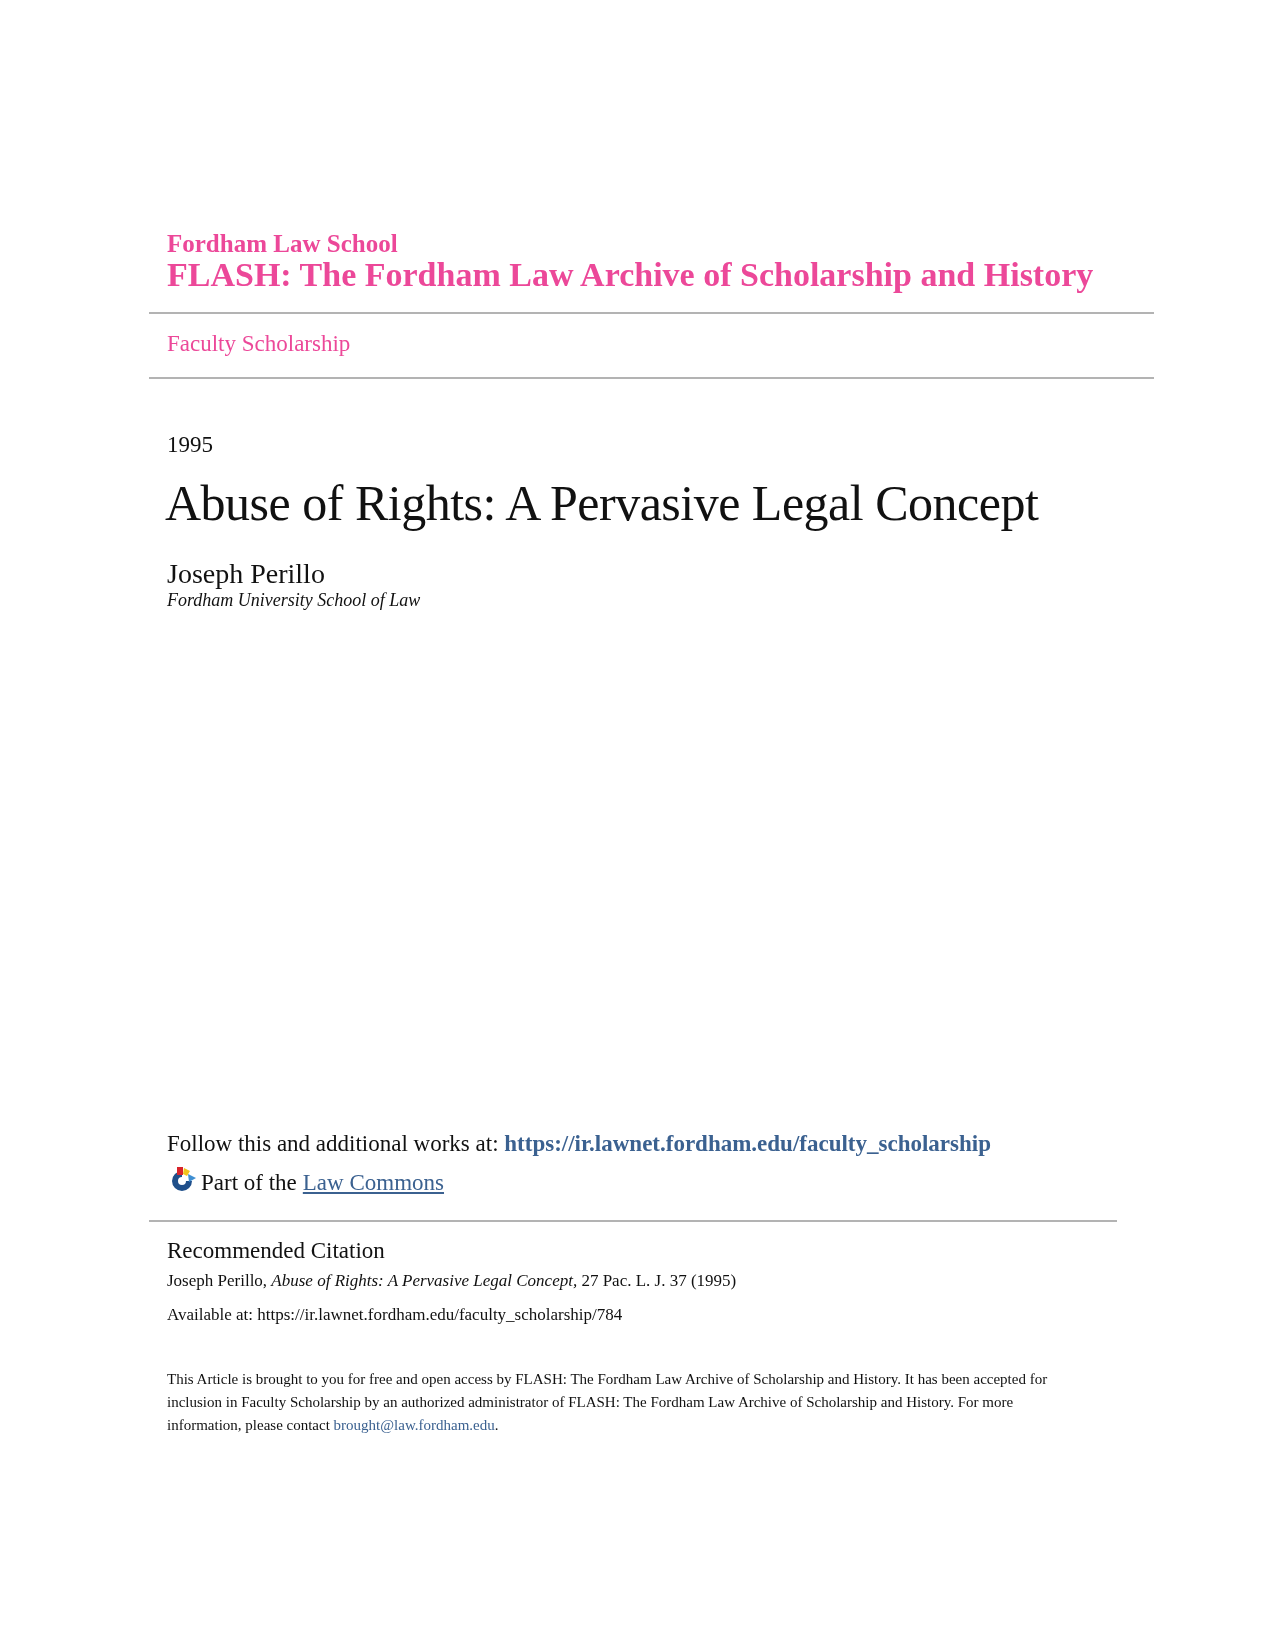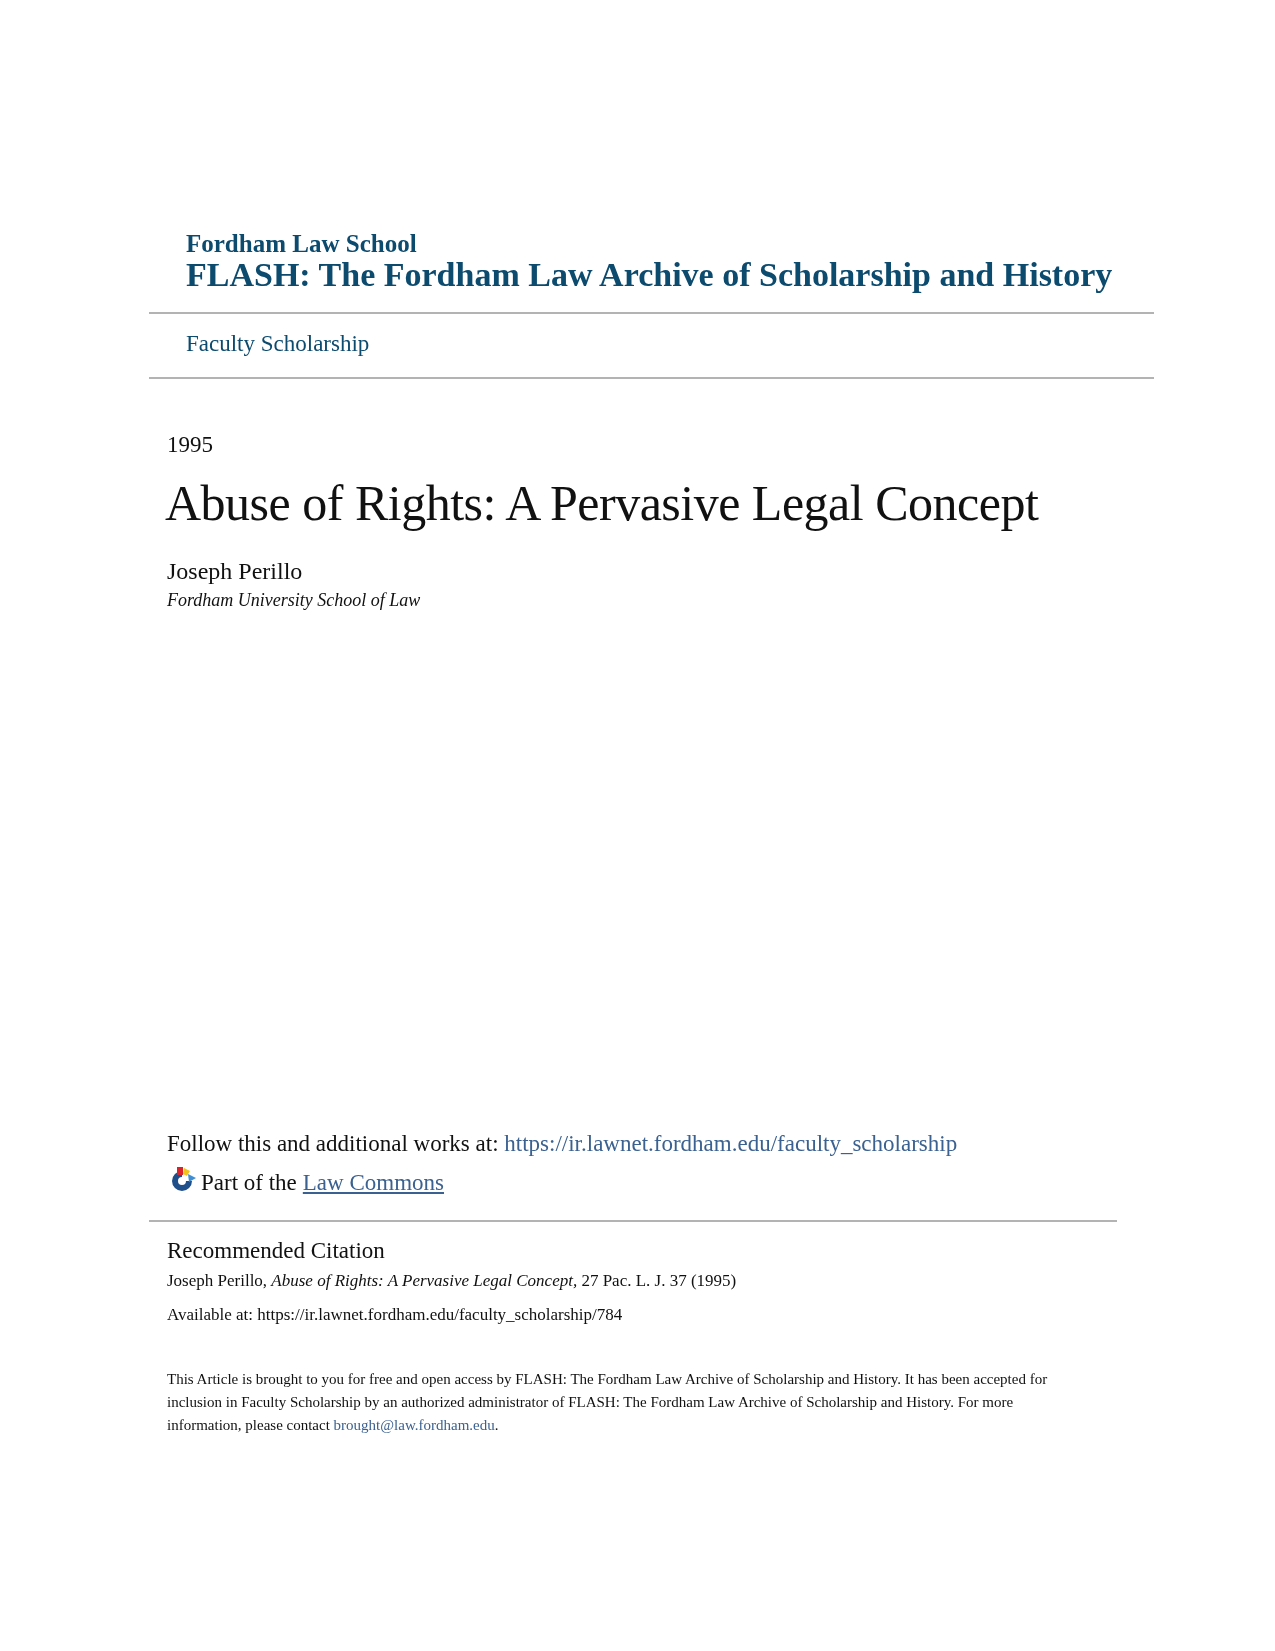--- a/index.html
+++ b/index.html
@@ -1,32 +1,32 @@
 <!DOCTYPE html>
 <html><head>
 <meta charset="utf-8">
 <style>
   html, body { margin: 0; padding: 0; background: #ffffff; }
   body { width: 1275px; height: 1651px; position: relative; overflow: hidden;
          font-family: "Liberation Serif", "DejaVu Serif", serif; color: #111; }
   .abs { position: absolute; white-space: nowrap; }
-  .blue { color: #0c4a6e; margin-left: 19px; }
+  .blue { color: #ec4899; }
   .rule { position: absolute; height: 2px; background: #b3b3b3; }
   #inst { left: 167px; top: 230px; font-size: 25px; font-weight: bold; }
   #repo { left: 167px; top: 256px; font-size: 34px; font-weight: bold; }
   #rule1 { left: 149px; top: 312px; width: 1005px; }
   #coll { left: 167px; top: 331px; font-size: 23px; }
   #rule2 { left: 149px; top: 377px; width: 1005px; }
   #year { left: 167px; top: 432px; font-size: 23px; }
   #title { left: 165px; top: 474px; font-size: 50px; letter-spacing: -0.5px; }
-  #author { left: 167px; top: 558px; font-size: 24px; }
+  #author { left: 167px; top: 558px; font-size: 28px; }
   #affil { left: 167px; top: 590px; font-size: 18px; font-style: italic; }
   #follow { left: 167px; top: 1131px; font-size: 23px; }
   #follow a, #partof a { color: #3b6190; }
-  #follow a { text-decoration: none; }
+  #follow a { text-decoration: none; font-weight: bold; }
   #partof { left: 167px; top: 1168px; font-size: 23px; display: flex; align-items: center; justify-content: center; }
   #partof a { text-decoration: underline; margin-left: 6px; }
   #rule3 { left: 149px; top: 1220px; width: 968px; }
   #cite-head { left: 167px; top: 1238px; font-size: 23px; }
   #cite-line { left: 167px; top: 1271px; font-size: 17px; }
   #cite-line i { font-style: italic; }
   #cite-avail { left: 167px; top: 1294px; font-size: 17px; margin-top: 11px; }
   #notice { left: 167px; top: 1368px; width: 900px; white-space: normal;
             font-size: 15px; line-height: 23px; }
   #notice a { color: #3b6190; text-decoration: none; }

